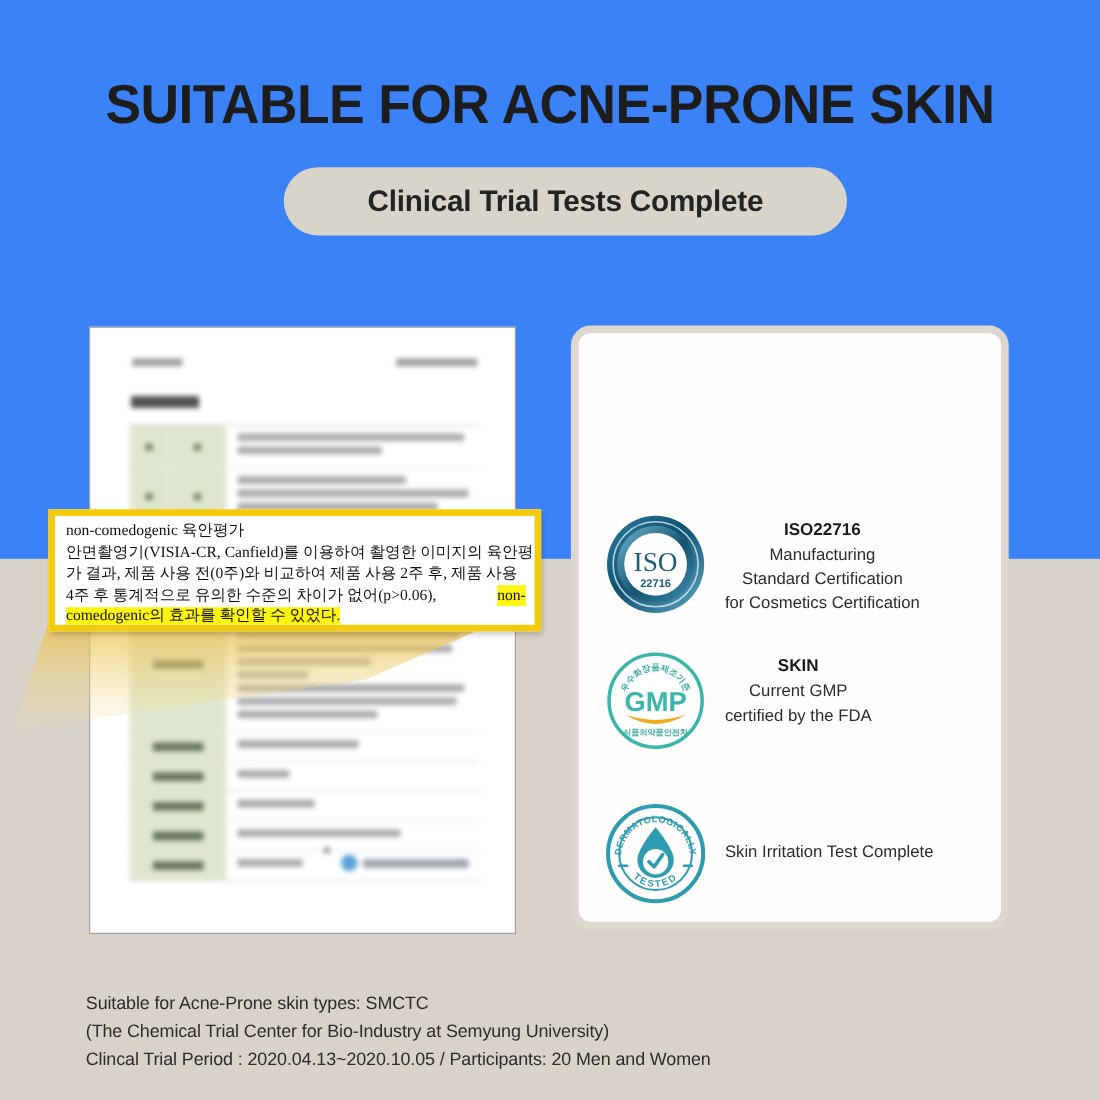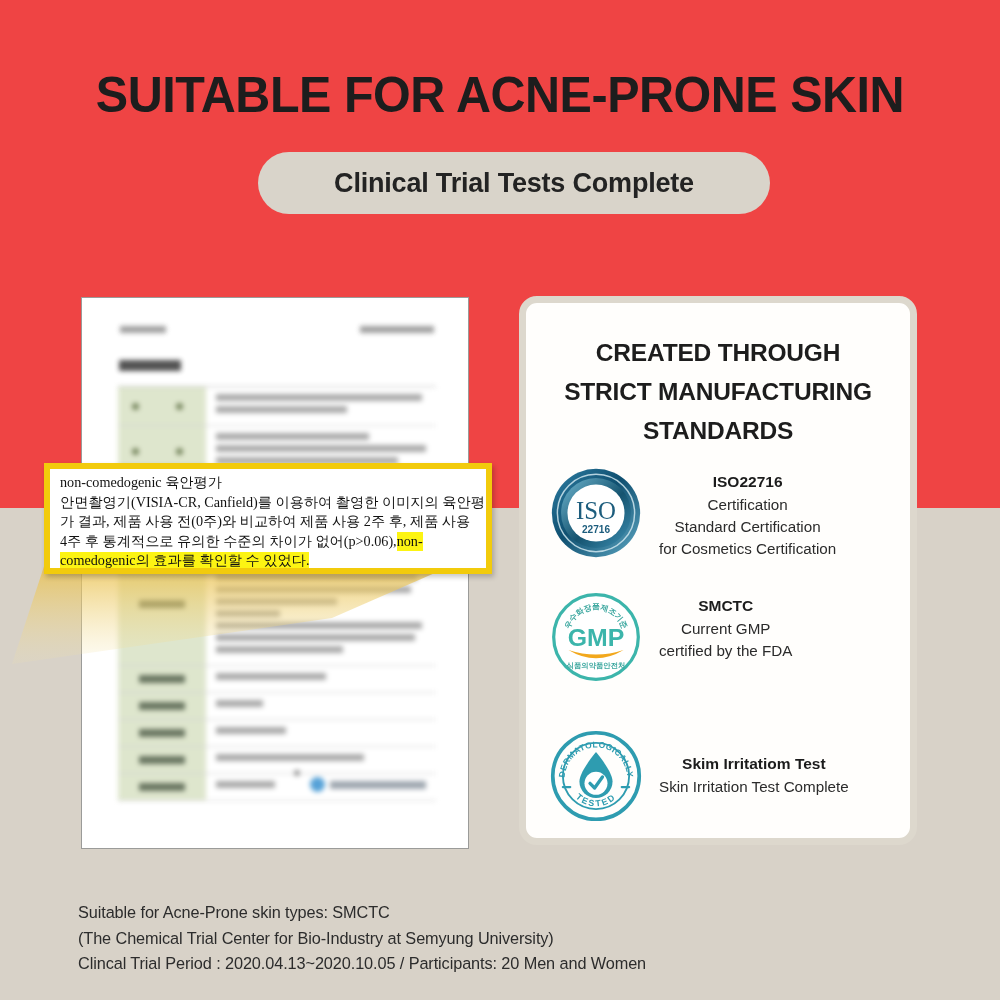--- a/index.html
+++ b/index.html
@@ -7,21 +7,21 @@
   html, body {
     width: 1000px; height: 1000px;
     font-family: "Liberation Sans", sans-serif;
     background: #fdfcfa;
     overflow: hidden;
   }
 
   #page {
     position: relative;
     width: 1000px; height: 1000px;
-    background: #ef4444;
+    background: #3b82f6;
   }
 
   
   .bg-lower {
     position: absolute; left: 0; top: 508px;
     width: 1000px; height: 492px;
     background: #d8d2c8;
   }
 
   
@@ -130,21 +130,21 @@
     overflow: hidden;
   }
   .callout-line {
     font-family: "Liberation Serif", serif;
     font-size: 14.2px;
     line-height: 19.5px;
     color: #111;
     white-space: nowrap;
   }
   .cl-just {
-    display: flex; justify-content: flex-start;
+    display: flex; justify-content: space-between;
   }
   .mark { background: #fcf413; }
   .cl-last { margin-top: 0; }
   .cl-last span { background: #fcf413; }
 
   
   .card {
     position: absolute; left: 519px; top: 296px;
     width: 398px; height: 549px;
     background: #fffefc;
@@ -340,25 +340,20 @@
     <div class="callout-line cl-just">
       <span>4주 후 통계적으로 유의한 수준의 차이가 없어(p&gt;0.06),</span>
       <span class="mark">non-</span>
     </div>
     <div class="callout-line cl-last">
       <span>comedogenic의 효과를 확인할 수 있었다.</span>
     </div>
   </div>
 
   <div class="card">
-    <div class="card-title">
-      <div>CREATED THROUGH</div>
-      <div>STRICT MANUFACTURING</div>
-      <div>STANDARDS</div>
-    </div>
 
     <div class="cert-list">
 
       <div class="cert-row">
         <svg class="badge" viewBox="0 0 100 100">
           <defs>
             <linearGradient id="isoOuter" x1="0" y1="0" x2="1" y2="1">
               <stop offset="0%" stop-color="#2e7ea3"></stop>
               <stop offset="45%" stop-color="#0f4f70"></stop>
               <stop offset="100%" stop-color="#5fa9c4"></stop>
@@ -375,41 +370,41 @@
           <circle cx="50" cy="50" r="31" fill="#ffffff"></circle>
           <path id="isoArc" d="M 25,52 A 26,26 0 0 1 75,52" fill="none"></path>
           <text font-family="Liberation Sans, sans-serif" font-size="8.4" font-weight="700" fill="#ffffff" letter-spacing="2.1">
             <textPath href="#isoArc" startOffset="50%" text-anchor="middle">CERTIFIED</textPath>
           </text>
           <text x="50" y="57" text-anchor="middle" font-family="Liberation Serif, serif" font-size="27" fill="#1d5d7d">ISO</text>
           <text x="50" y="72" text-anchor="middle" font-family="Liberation Sans, sans-serif" font-size="11" font-weight="700" fill="#1d5d7d">22716</text>
         </svg>
         <div class="cert-text">
           <div class="cert-name">ISO22716</div>
-          <div class="cert-desc-line">Certification</div>
+          <div class="cert-desc-line">Manufacturing</div>
           <div class="cert-desc-line">Standard Certification</div>
           <div class="cert-desc-line">for Cosmetics Certification</div>
         </div>
       </div>
 
       <div class="cert-row">
         <svg class="badge" viewBox="0 0 100 100">
           <circle cx="50" cy="50" r="47" fill="#ffffff"></circle>
           <circle cx="50" cy="50" r="46" fill="none" stroke="#3cb5ab" stroke-width="3.5"></circle>
           <circle cx="50" cy="50" r="40" fill="#ffffff"></circle>
           <path id="gmpArc" d="M 20,50 A 30,30 0 0 1 80,50" fill="none"></path>
           <text font-family="Liberation Sans, sans-serif" font-size="8.6" font-weight="700" fill="#3ba79f">
             <textPath href="#gmpArc" startOffset="50%" text-anchor="middle">우수화장품제조기준</textPath>
           </text>
           <text x="50" y="60" text-anchor="middle" font-family="Liberation Sans, sans-serif" font-size="27" font-weight="700" fill="#3cb5ab">GMP</text>
           <path d="M 20,64 Q 50,82 80,64 Q 50,74 20,64 Z" fill="#f2a81d"></path>
           <text x="50" y="84" text-anchor="middle" font-family="Liberation Sans, sans-serif" font-size="8" font-weight="700" fill="#3ba79f">식품의약품안전처</text>
         </svg>
         <div class="cert-text">
-          <div class="cert-name">SMCTC</div>
+          <div class="cert-name">SKIN</div>
           <div class="cert-desc-line">Current GMP</div>
           <div class="cert-desc-line">certified by the FDA</div>
         </div>
       </div>
 
       <div class="cert-row derm">
         <svg class="badge" viewBox="0 0 100 100">
           <circle cx="50" cy="50" r="47" fill="none" stroke="#2e9cb0" stroke-width="4"></circle>
           <circle cx="50" cy="50" r="36" fill="none" stroke="#2e9cb0" stroke-width="2"></circle>
           <path id="dermTop" d="M 16,53 A 34,34 0 0 1 84,53" fill="none"></path>
@@ -420,21 +415,20 @@
           <text font-family="Liberation Sans, sans-serif" font-size="9.6" font-weight="700" fill="#2e9cb0" letter-spacing="2">
             <textPath href="#dermBot" startOffset="50%" text-anchor="middle">TESTED</textPath>
           </text>
           <path d="M 50,24 C 50,24 32,45 32,56 A 18,18 0 0 0 68,56 C 68,45 50,24 50,24 Z" fill="#2e9cb0"></path>
           <circle cx="50" cy="58" r="12.5" fill="#ffffff"></circle>
           <path d="M 43.5,58 L 48.5,63 L 57,51" fill="none" stroke="#2e9cb0" stroke-width="3.6" stroke-linecap="round" stroke-linejoin="round"></path>
           <path d="M 14,62 L 22,62" stroke="#2e9cb0" stroke-width="2.4" stroke-linecap="round"></path>
           <path d="M 78,62 L 86,62" stroke="#2e9cb0" stroke-width="2.4" stroke-linecap="round"></path>
         </svg>
         <div class="cert-text">
-          <div class="cert-name">Skim Irritatiom Test</div>
           <div class="cert-desc-line">Skin Irritation Test Complete</div>
         </div>
       </div>
 
     </div>
   </div>
 
   <div class="footer">
     <div class="footer-line">Suitable for Acne-Prone skin types: SMCTC</div>
     <div class="footer-line">(The Chemical Trial Center for Bio-Industry at Semyung University)</div>

